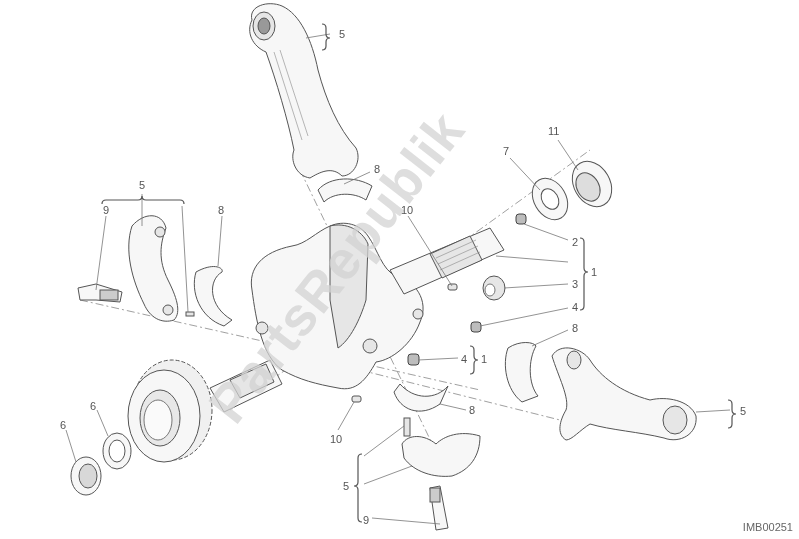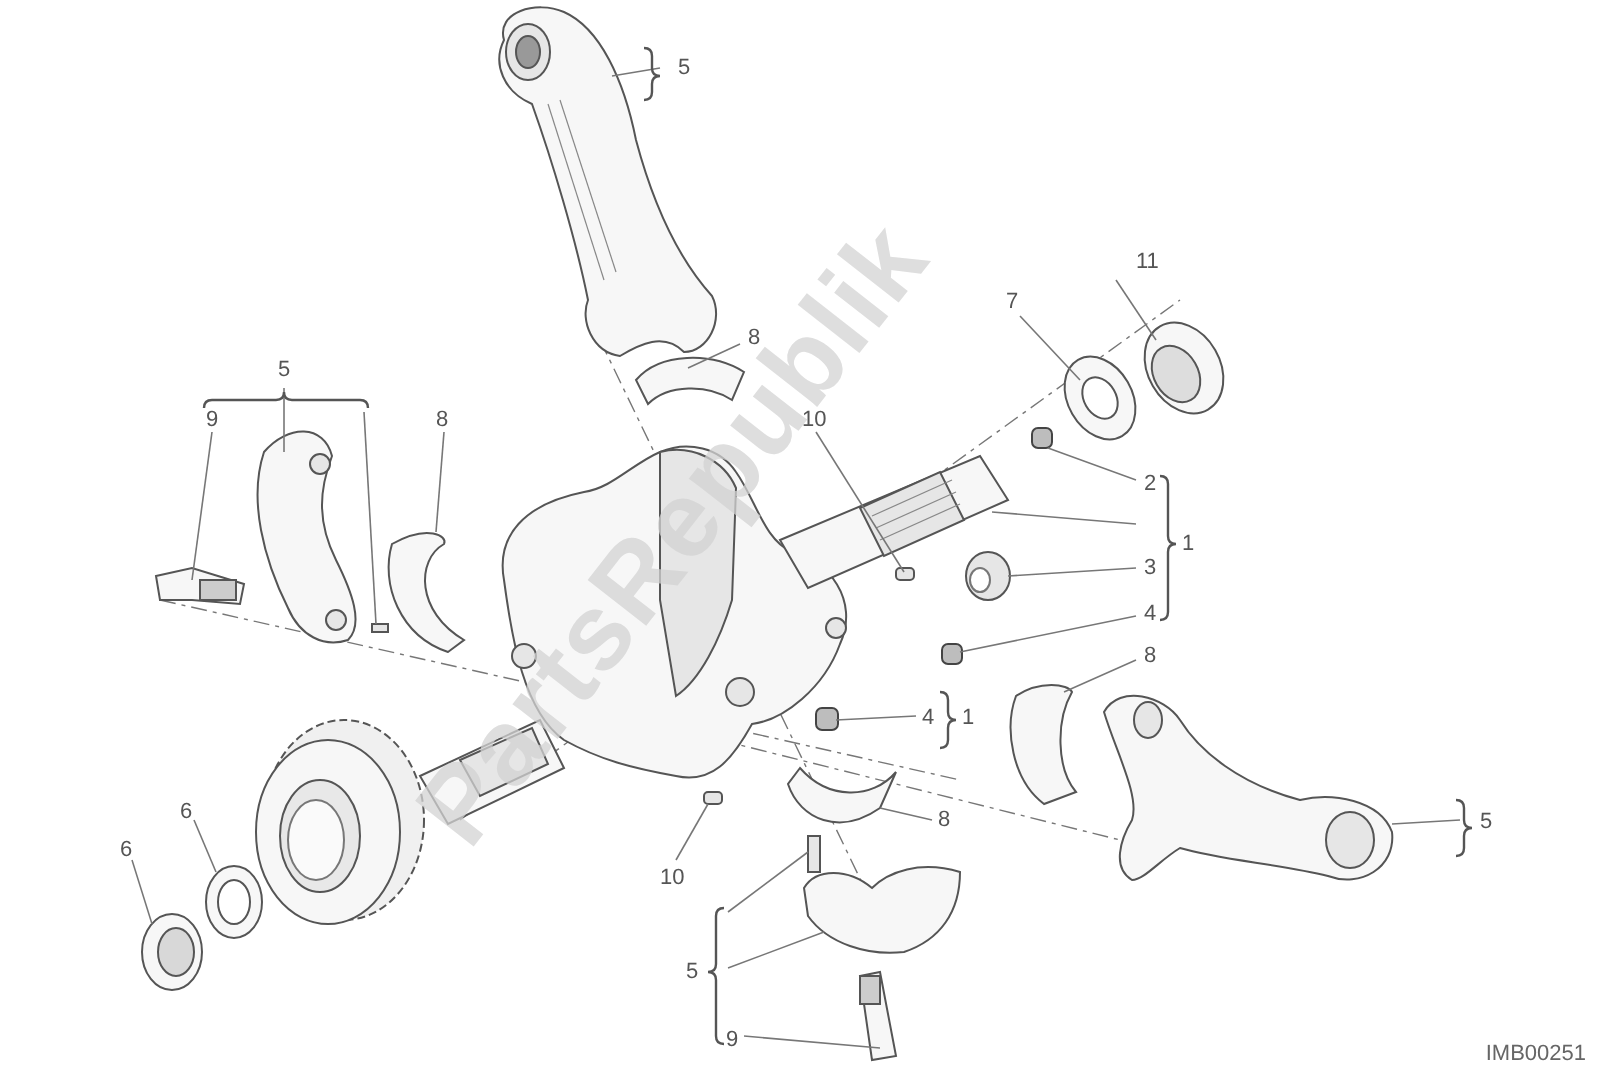--- a/index.html
+++ b/index.html
@@ -144,21 +144,21 @@
   <div class="watermark" style="left:196px; top:396px; transform: rotate(-52deg);">PartsRepublik</div>
 
   
   <span class="lbl" style="left:339px; top:29px;">5</span>
   <span class="lbl" style="left:374px; top:164px;">8</span>
   <span class="lbl" style="left:139px; top:180px;">5</span>
   <span class="lbl" style="left:103px; top:205px;">9</span>
   <span class="lbl" style="left:218px; top:205px;">8</span>
   <span class="lbl" style="left:401px; top:205px;">10</span>
   <span class="lbl" style="left:503px; top:146px;">7</span>
-  <span class="lbl" style="left:568px; top:126px;">11</span>
+  <span class="lbl" style="left:548px; top:126px;">11</span>
   <span class="lbl" style="left:572px; top:237px;">2</span>
   <span class="lbl" style="left:591px; top:267px;">1</span>
   <span class="lbl" style="left:572px; top:279px;">3</span>
   <span class="lbl" style="left:572px; top:302px;">4</span>
   <span class="lbl" style="left:572px; top:323px;">8</span>
   <span class="lbl" style="left:461px; top:354px;">4</span>
   <span class="lbl" style="left:481px; top:354px;">1</span>
   <span class="lbl" style="left:469px; top:405px;">8</span>
   <span class="lbl" style="left:740px; top:406px;">5</span>
   <span class="lbl" style="left:90px; top:401px;">6</span>

